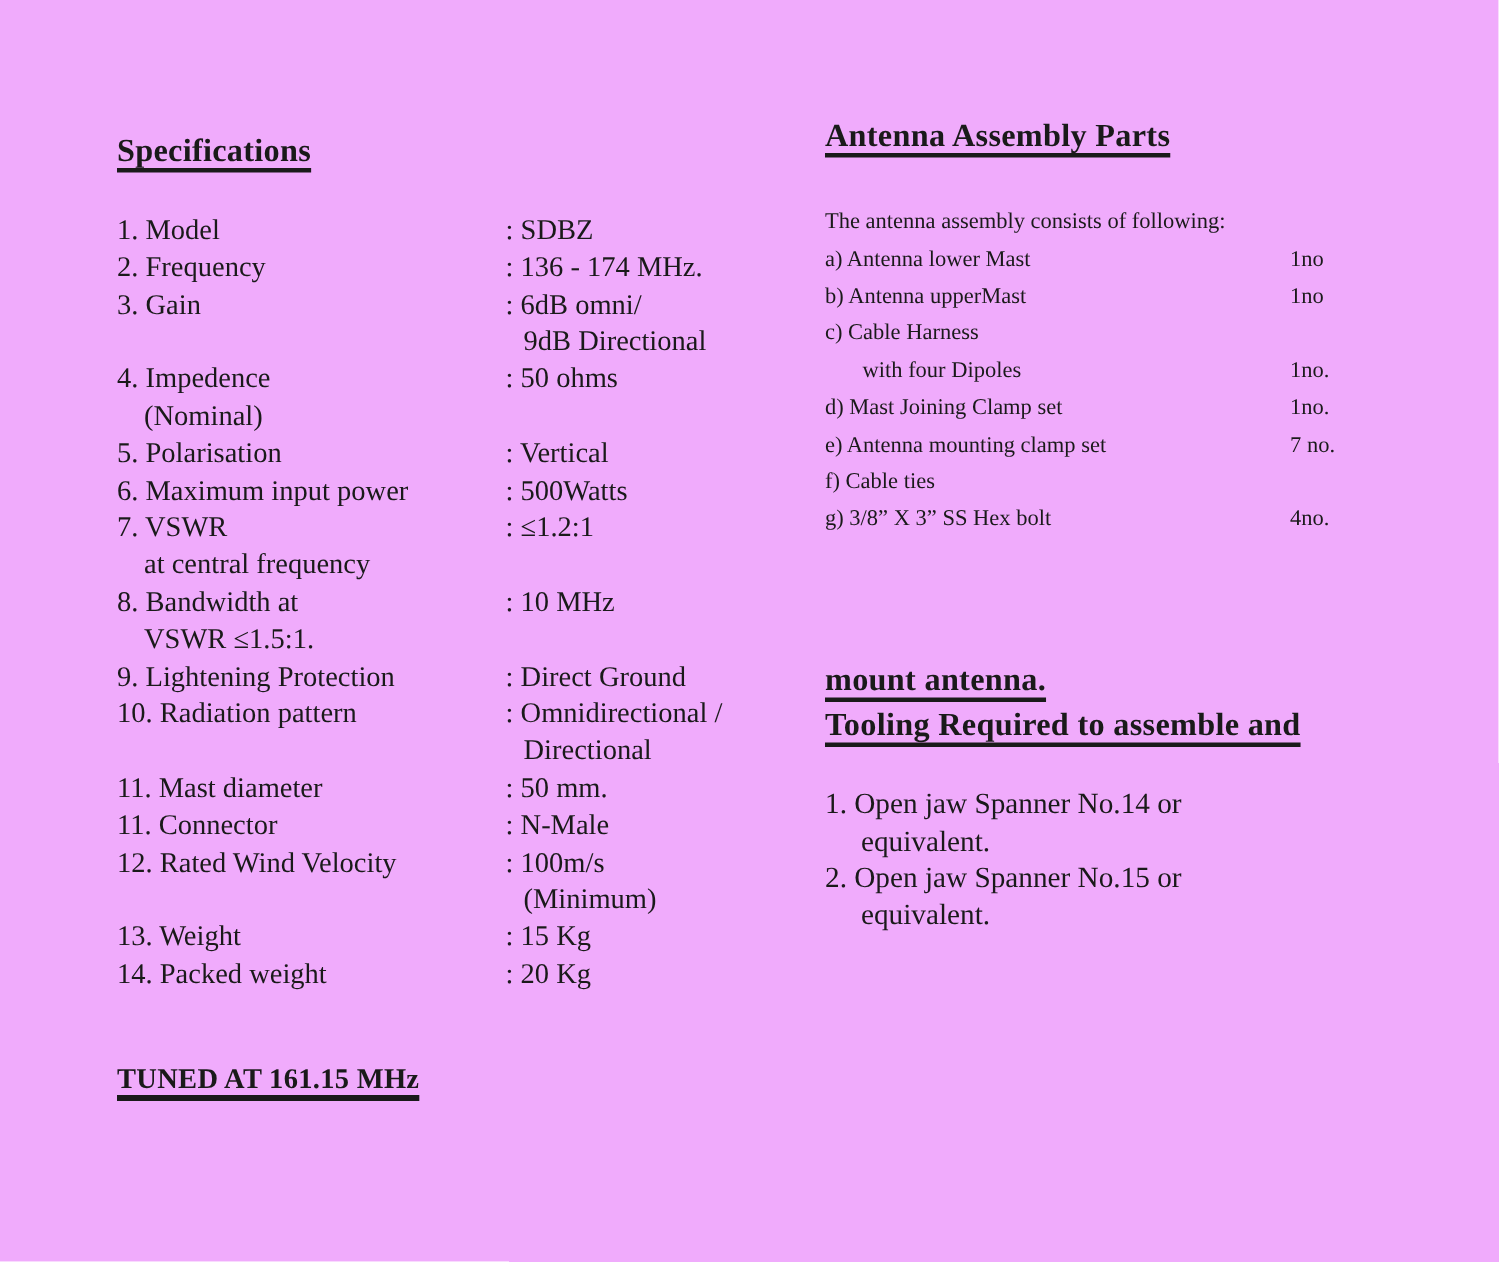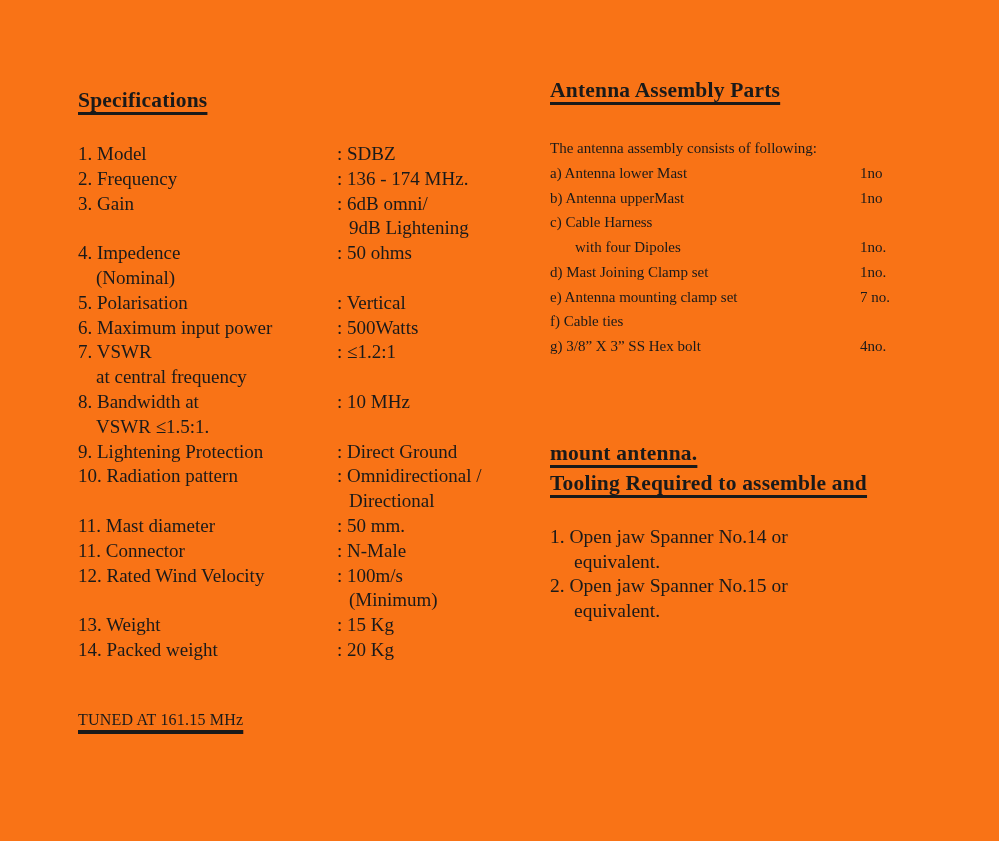--- a/index.html
+++ b/index.html
@@ -1,20 +1,20 @@
 <!DOCTYPE html>
 <html><head>
 <meta charset="utf-8">
 <style>
   html, body { margin: 0; padding: 0; background: #ffffff; }
   .page {
     position: relative;
     width: 999px;
     height: 841px;
-    background: #f97316;
+    background: #f0abfc;
     color: #1a1a1a;
     font-family: "Liberation Serif", serif;
     overflow: hidden;
   }
   .u-heading {
     font-size: 21.5px;
     font-weight: 700;
     line-height: 28px;
     margin: 0;
     text-decoration: underline;
@@ -28,22 +28,22 @@
   .spec-row { display: flex; font-size: 19px; line-height: 24.8px; }
   .spec-label { width: 259px; flex: none; box-sizing: border-box; }
   .spec-label.indent { padding-left: 18px; }
   .spec-value { flex: none; text-align: right; }
   .spec-value.vindent { padding-left: 12px; }
   .tuned {
     position: absolute;
     left: 78px;
     top: 705px;
     margin: 0;
-    font-size: 16px;
-    font-weight: 400;
+    font-size: 19px;
+    font-weight: 700;
     line-height: 30px;
     text-decoration: underline;
     text-decoration-thickness: 3.5px;
     text-underline-offset: 5px;
     letter-spacing: 0.2px;
   }
   
   .right-col { position: absolute; left: 550px; top: 76px; width: 445px; }
   .assembly-block { margin-top: 32px; font-size: 15px; line-height: 24.75px; }
   .intro { }
@@ -71,21 +71,21 @@
       <div class="spec-row">
           <span class="spec-label">2. Frequency</span>
           <span class="spec-value">: 136 - 174 MHz.</span>
         </div>
       <div class="spec-row">
           <span class="spec-label">3. Gain</span>
           <span class="spec-value">: 6dB omni/</span>
         </div>
       <div class="spec-row">
           <span class="spec-label"></span>
-          <span class="spec-value vindent">9dB Lightening</span>
+          <span class="spec-value vindent">9dB Directional</span>
         </div>
       <div class="spec-row">
           <span class="spec-label">4. Impedence</span>
           <span class="spec-value">: 50 ohms</span>
         </div>
       <div class="spec-row">
           <span class="spec-label indent">(Nominal)</span>
           <span class="spec-value"></span>
         </div>
       <div class="spec-row">

